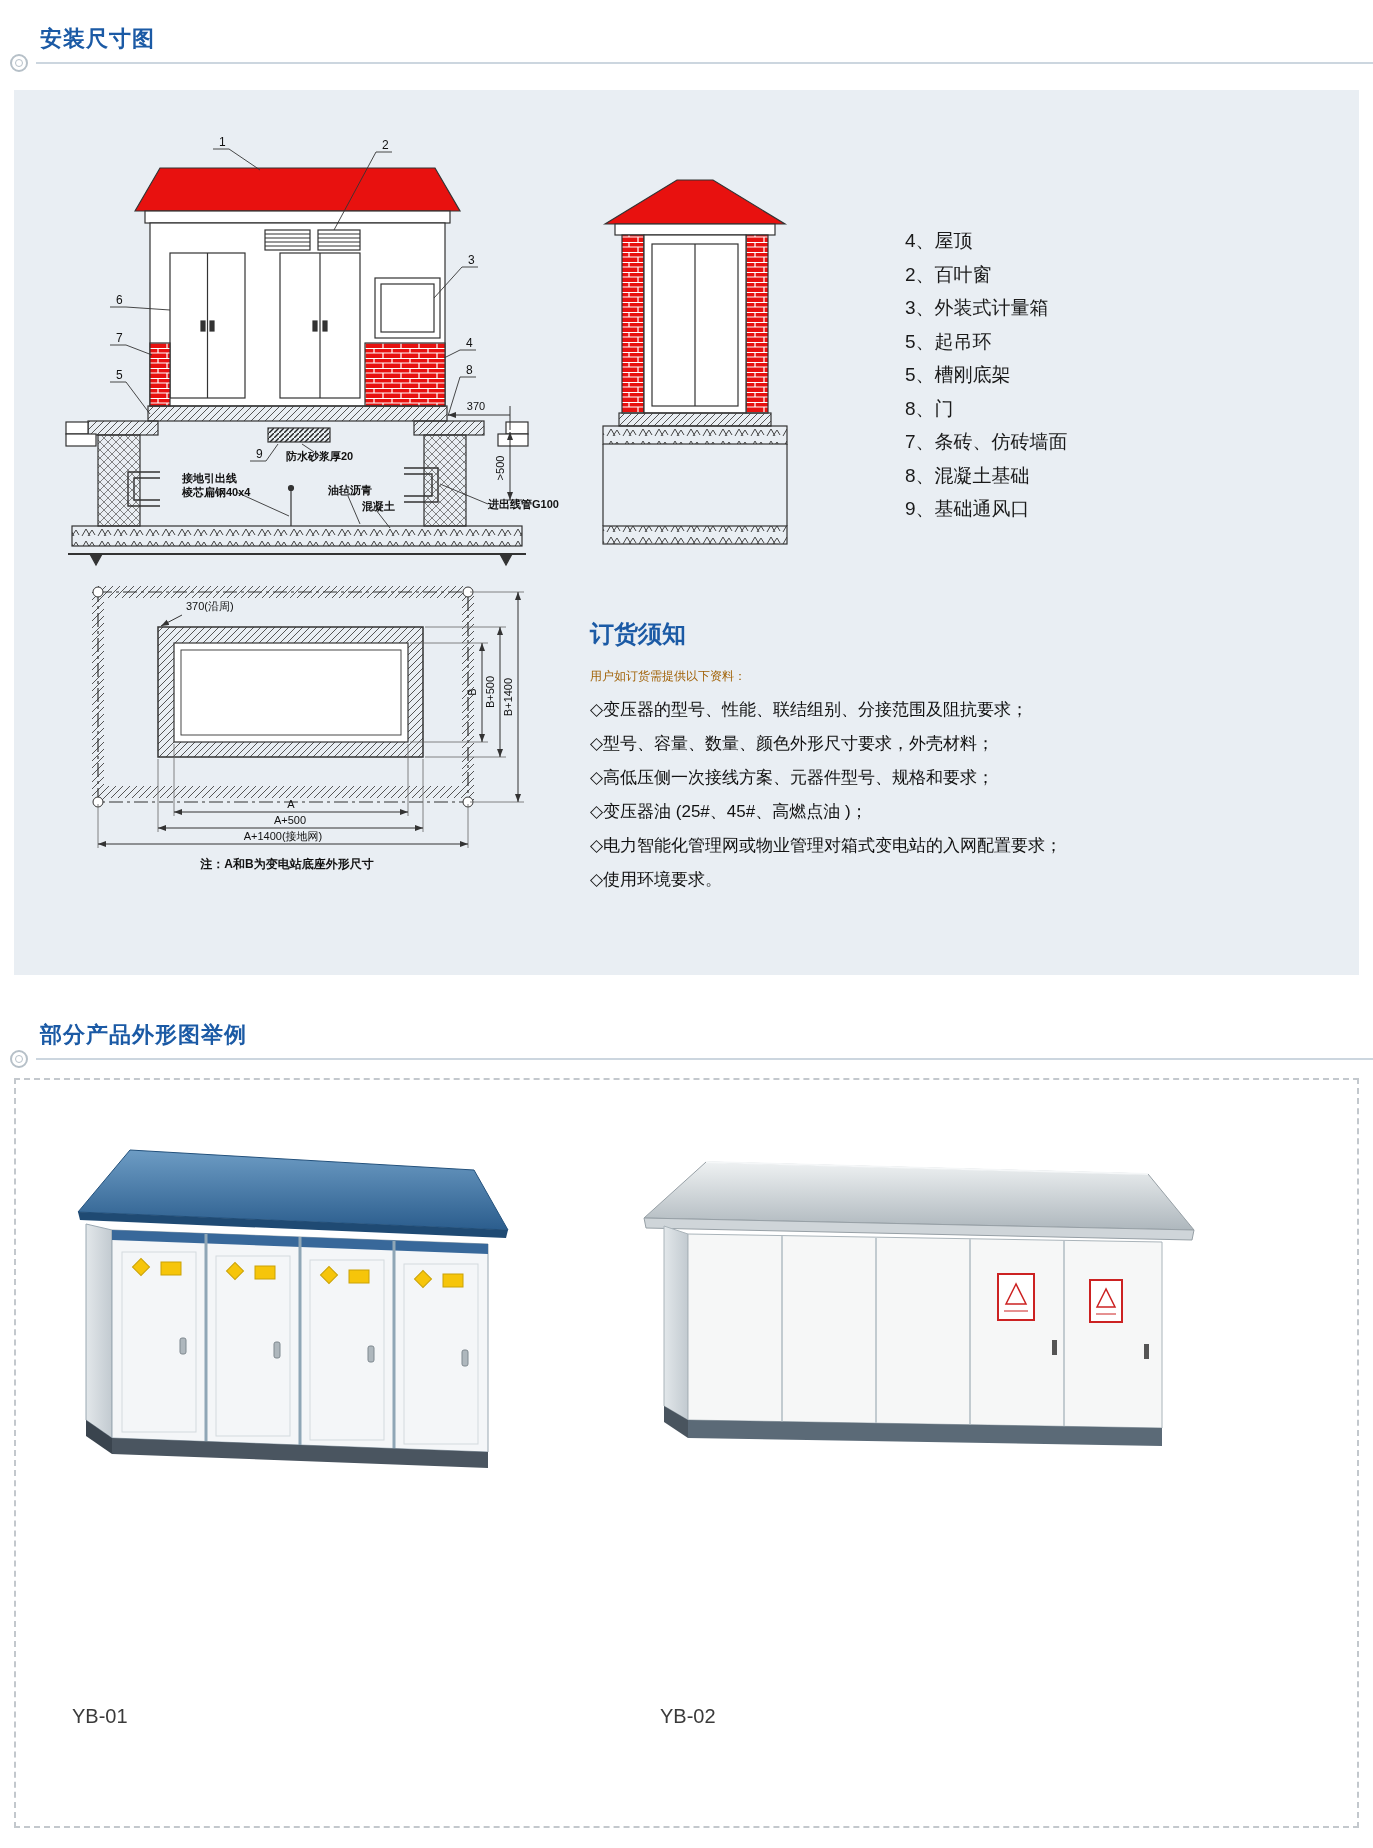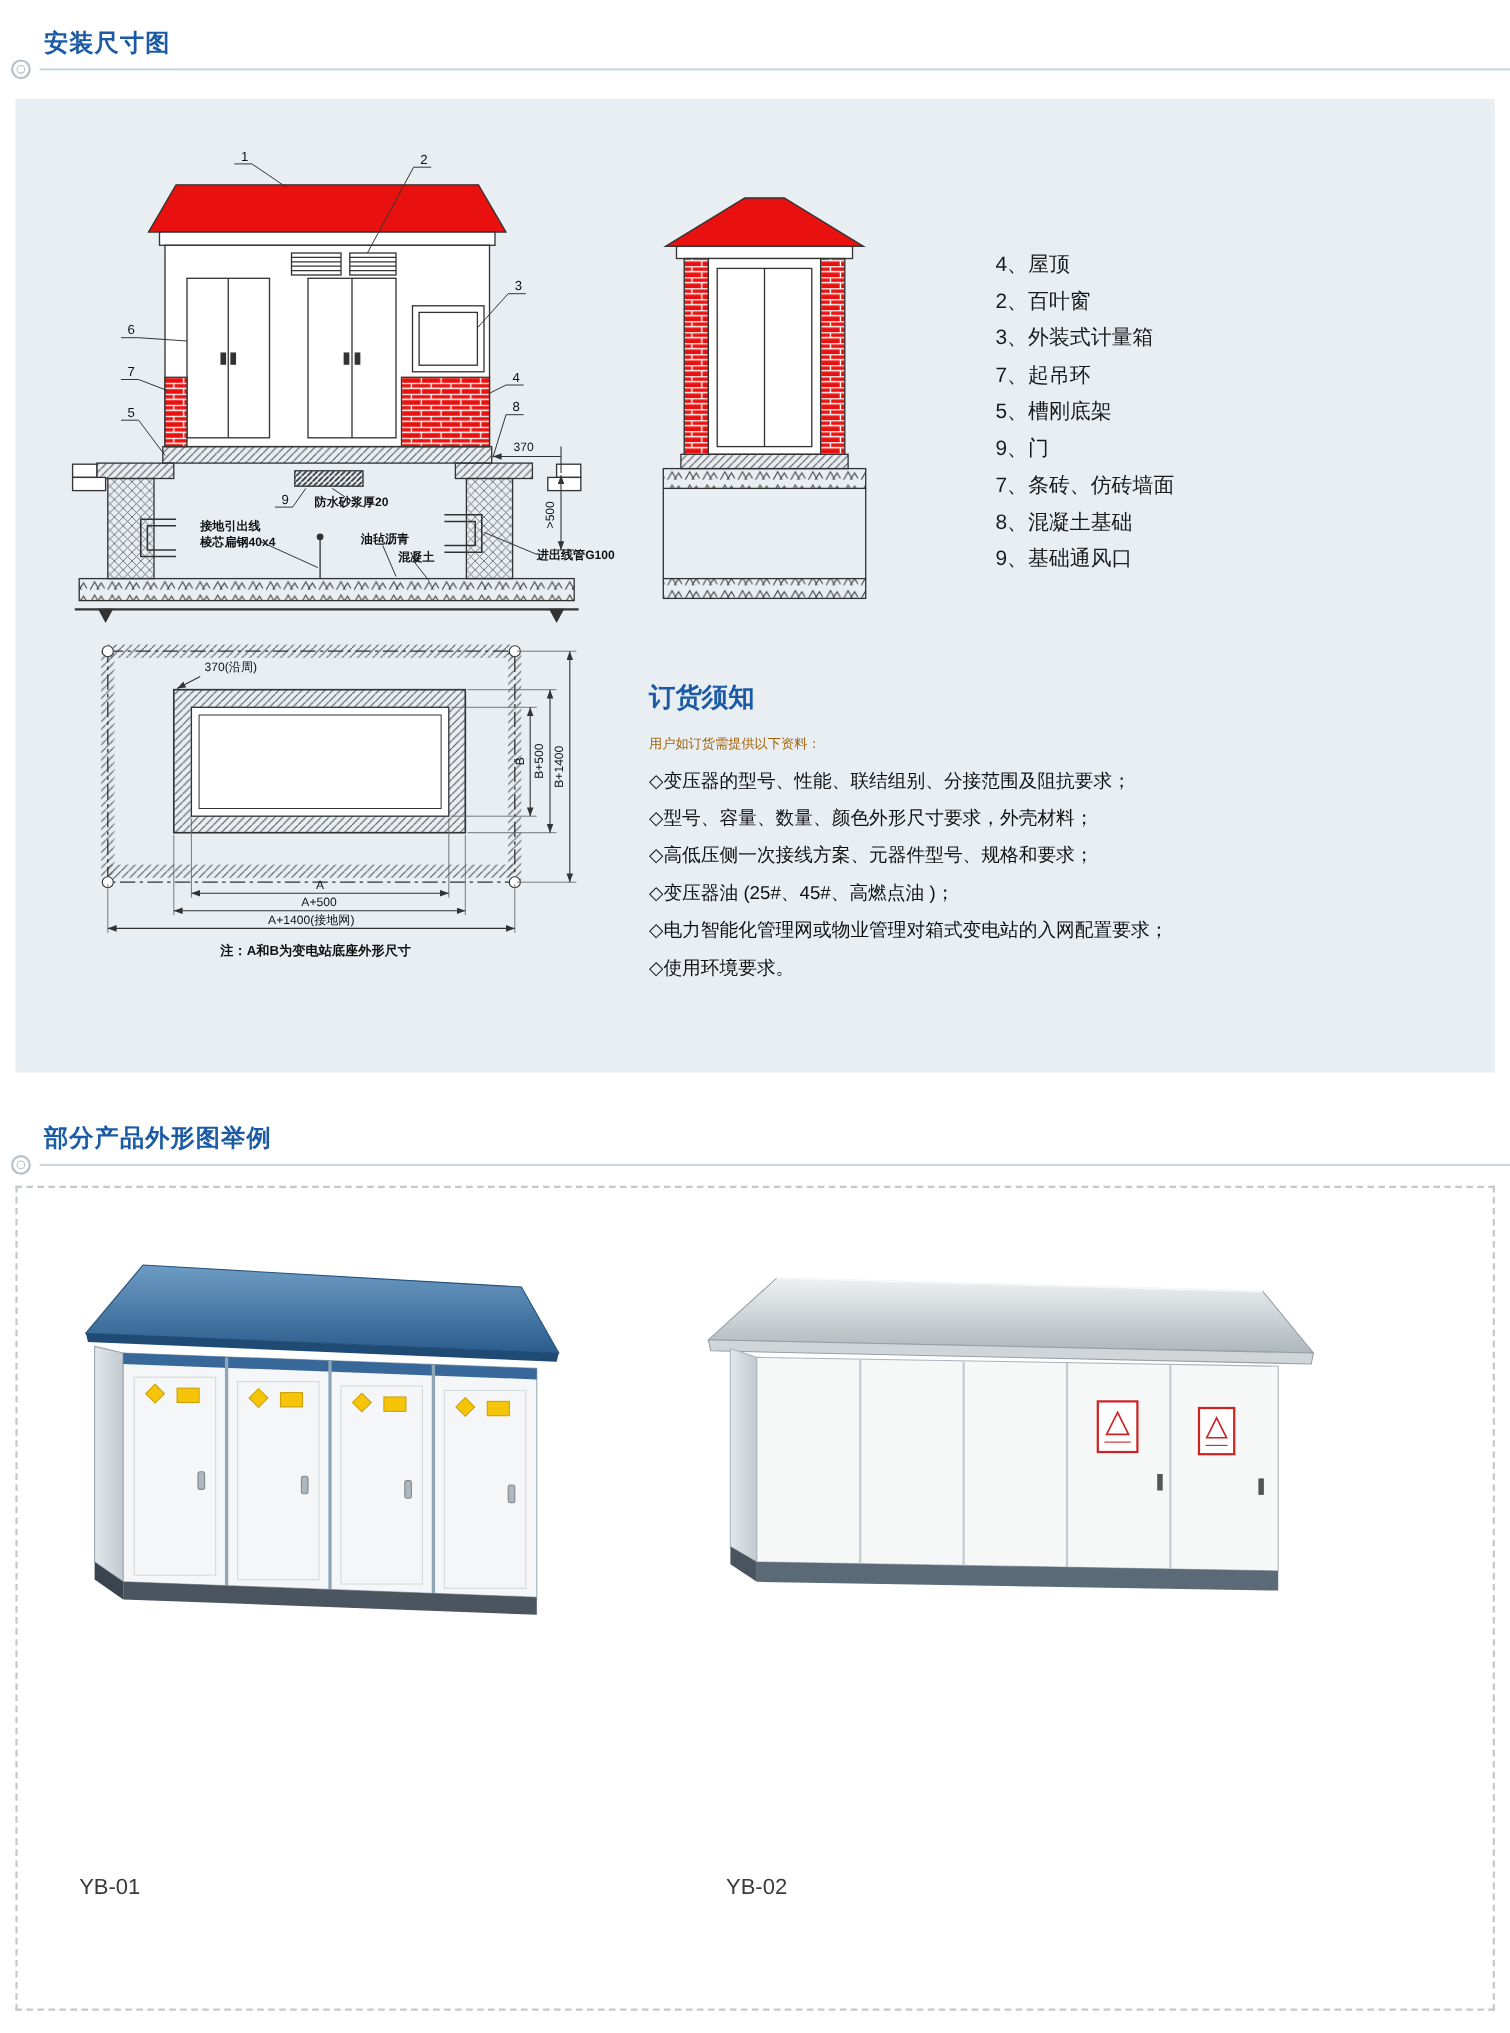--- a/index.html
+++ b/index.html
@@ -268,23 +268,23 @@
       <text class="dim" x="209" y="226" text-anchor="middle">A</text>
       <text class="dim" x="208" y="242" text-anchor="middle">A+500</text>
       <text class="dim" x="201" y="258" text-anchor="middle">A+1400(接地网)</text>
       <text class="note" x="205" y="286" text-anchor="middle">注：A和B为变电站底座外形尺寸</text>
     </svg>
 
     <div class="parts-list">
       <div>4、屋顶</div>
       <div>2、百叶窗</div>
       <div>3、外装式计量箱</div>
-      <div>7、起吊环</div>
+      <div>5、起吊环</div>
       <div>5、槽刚底架</div>
-      <div>9、门</div>
+      <div>8、门</div>
       <div>7、条砖、仿砖墙面</div>
       <div>8、混凝土基础</div>
       <div>9、基础通风口</div>
     </div>
 
     <div class="ordering">
       <div class="ordering-title">订货须知</div>
       <div class="ordering-intro">用户如订货需提供以下资料：</div>
       <ul class="ordering-items">
         <li>◇变压器的型号、性能、联结组别、分接范围及阻抗要求；</li>

